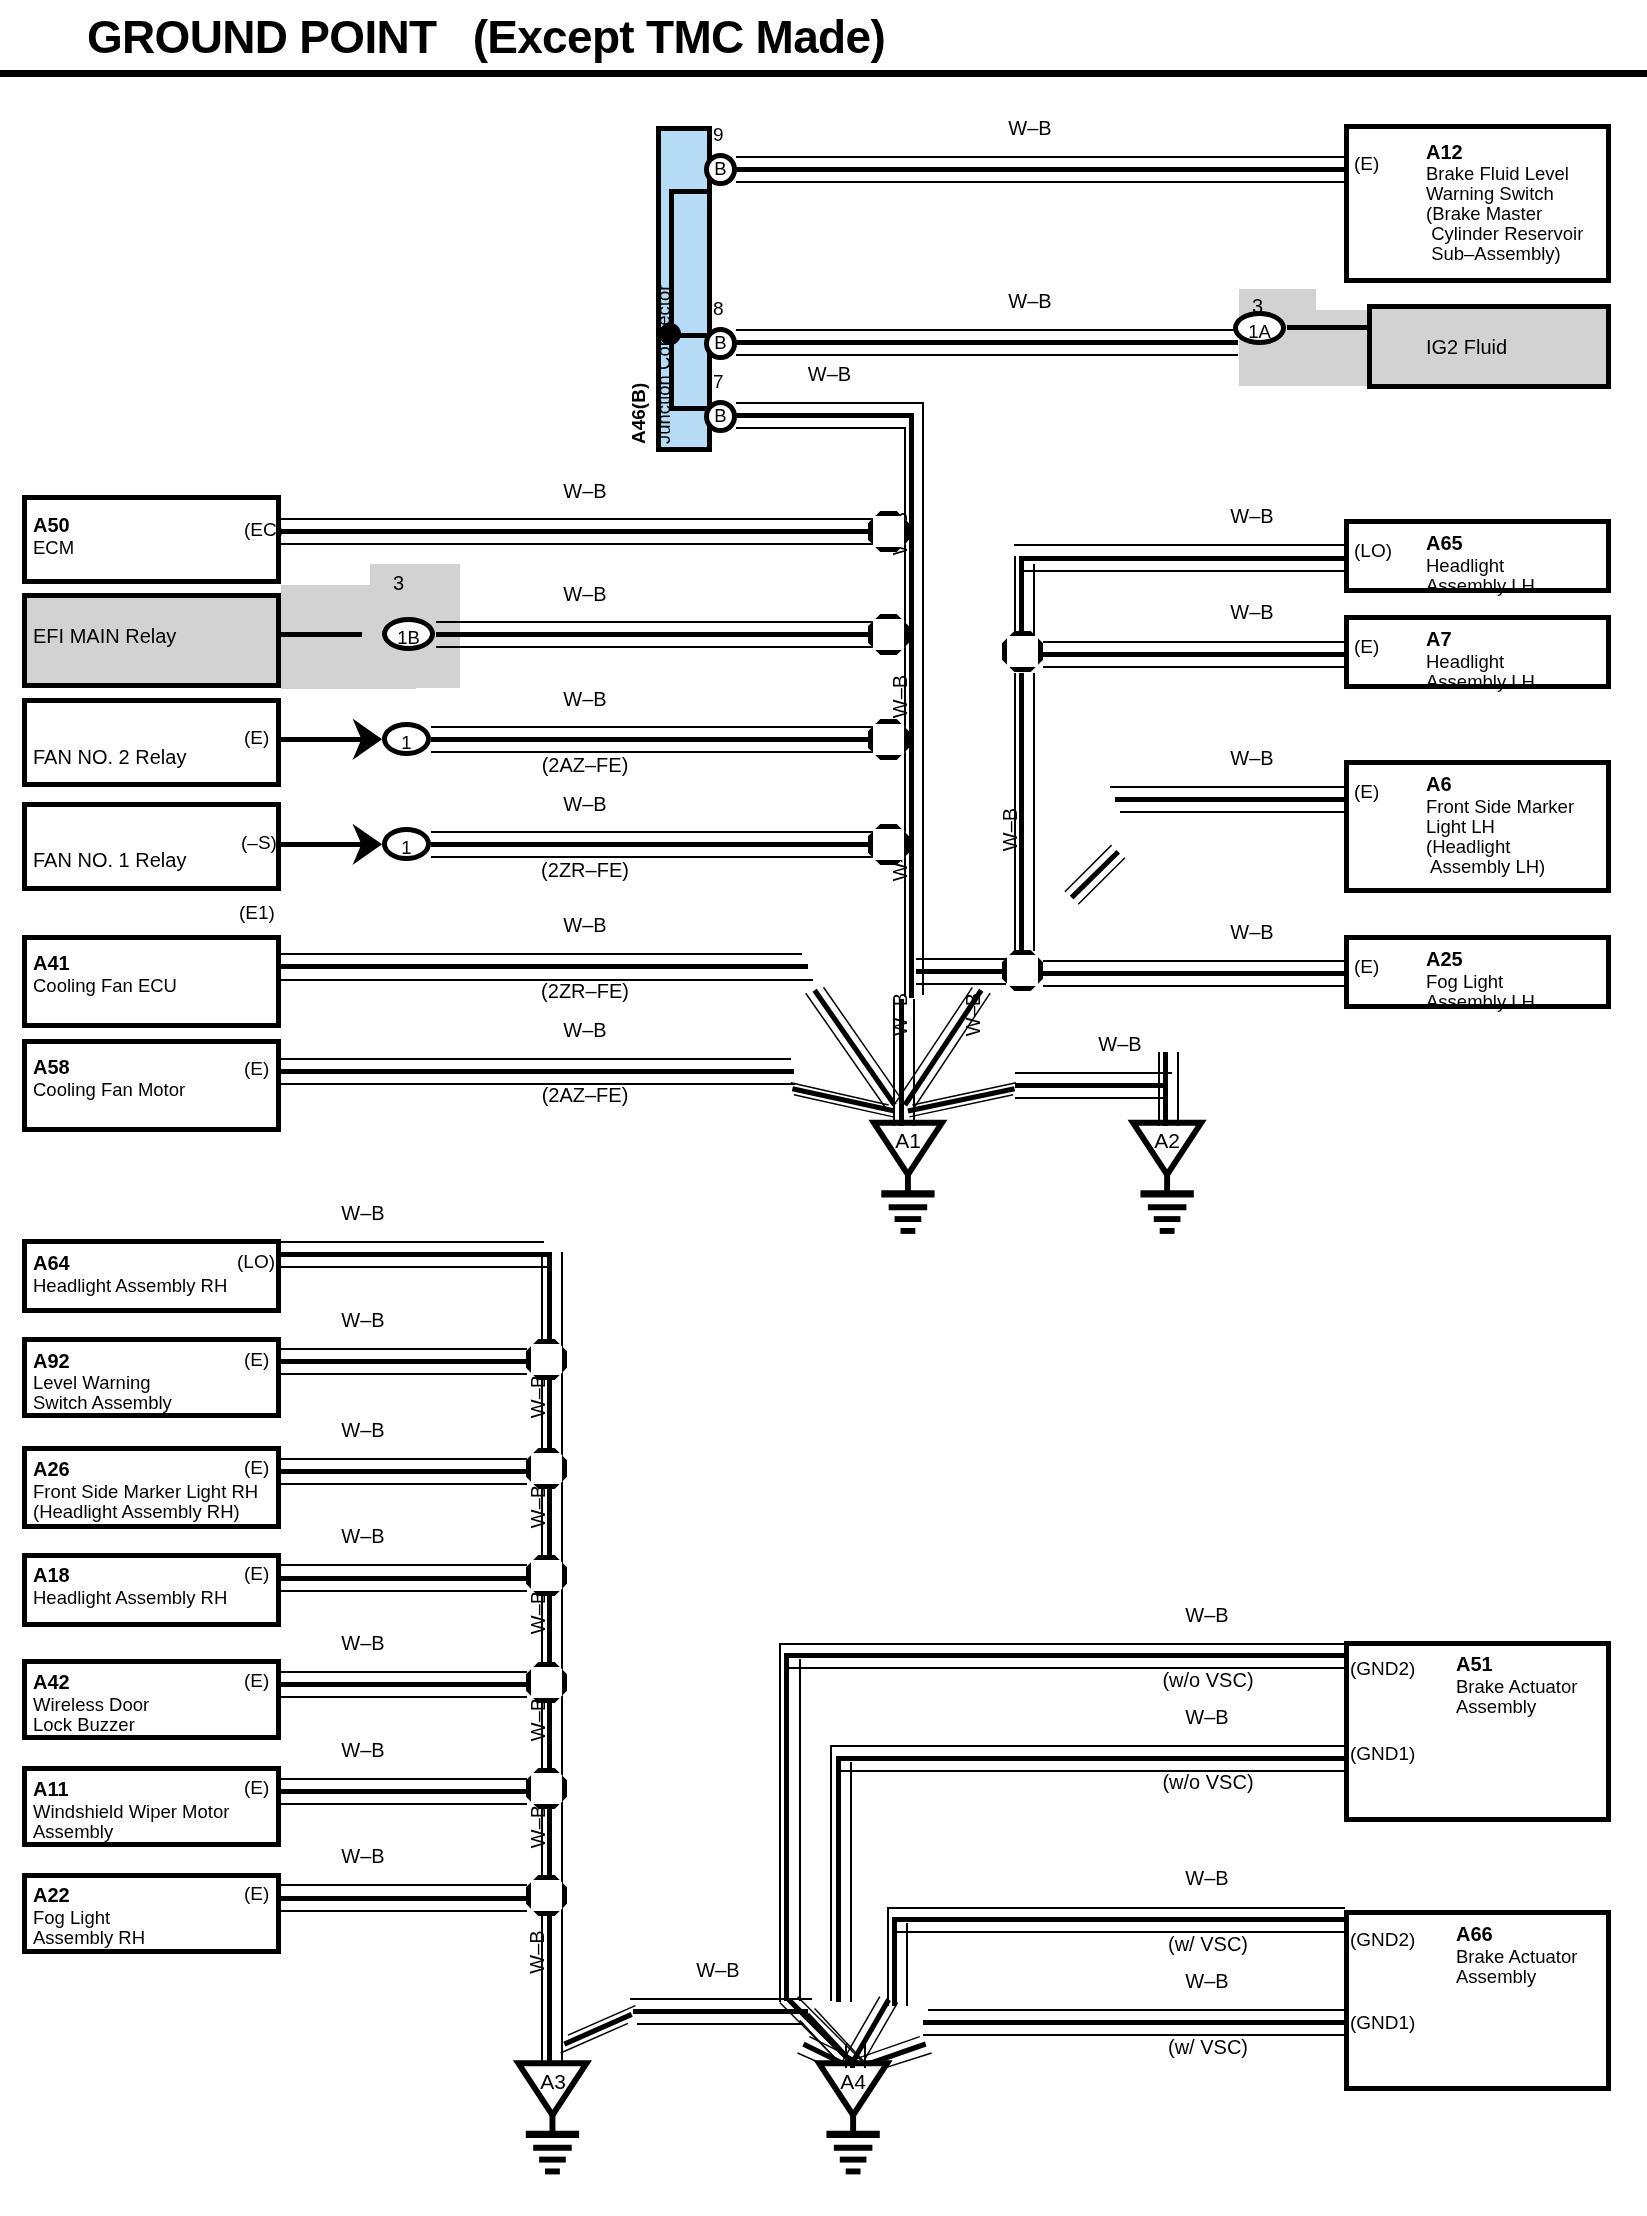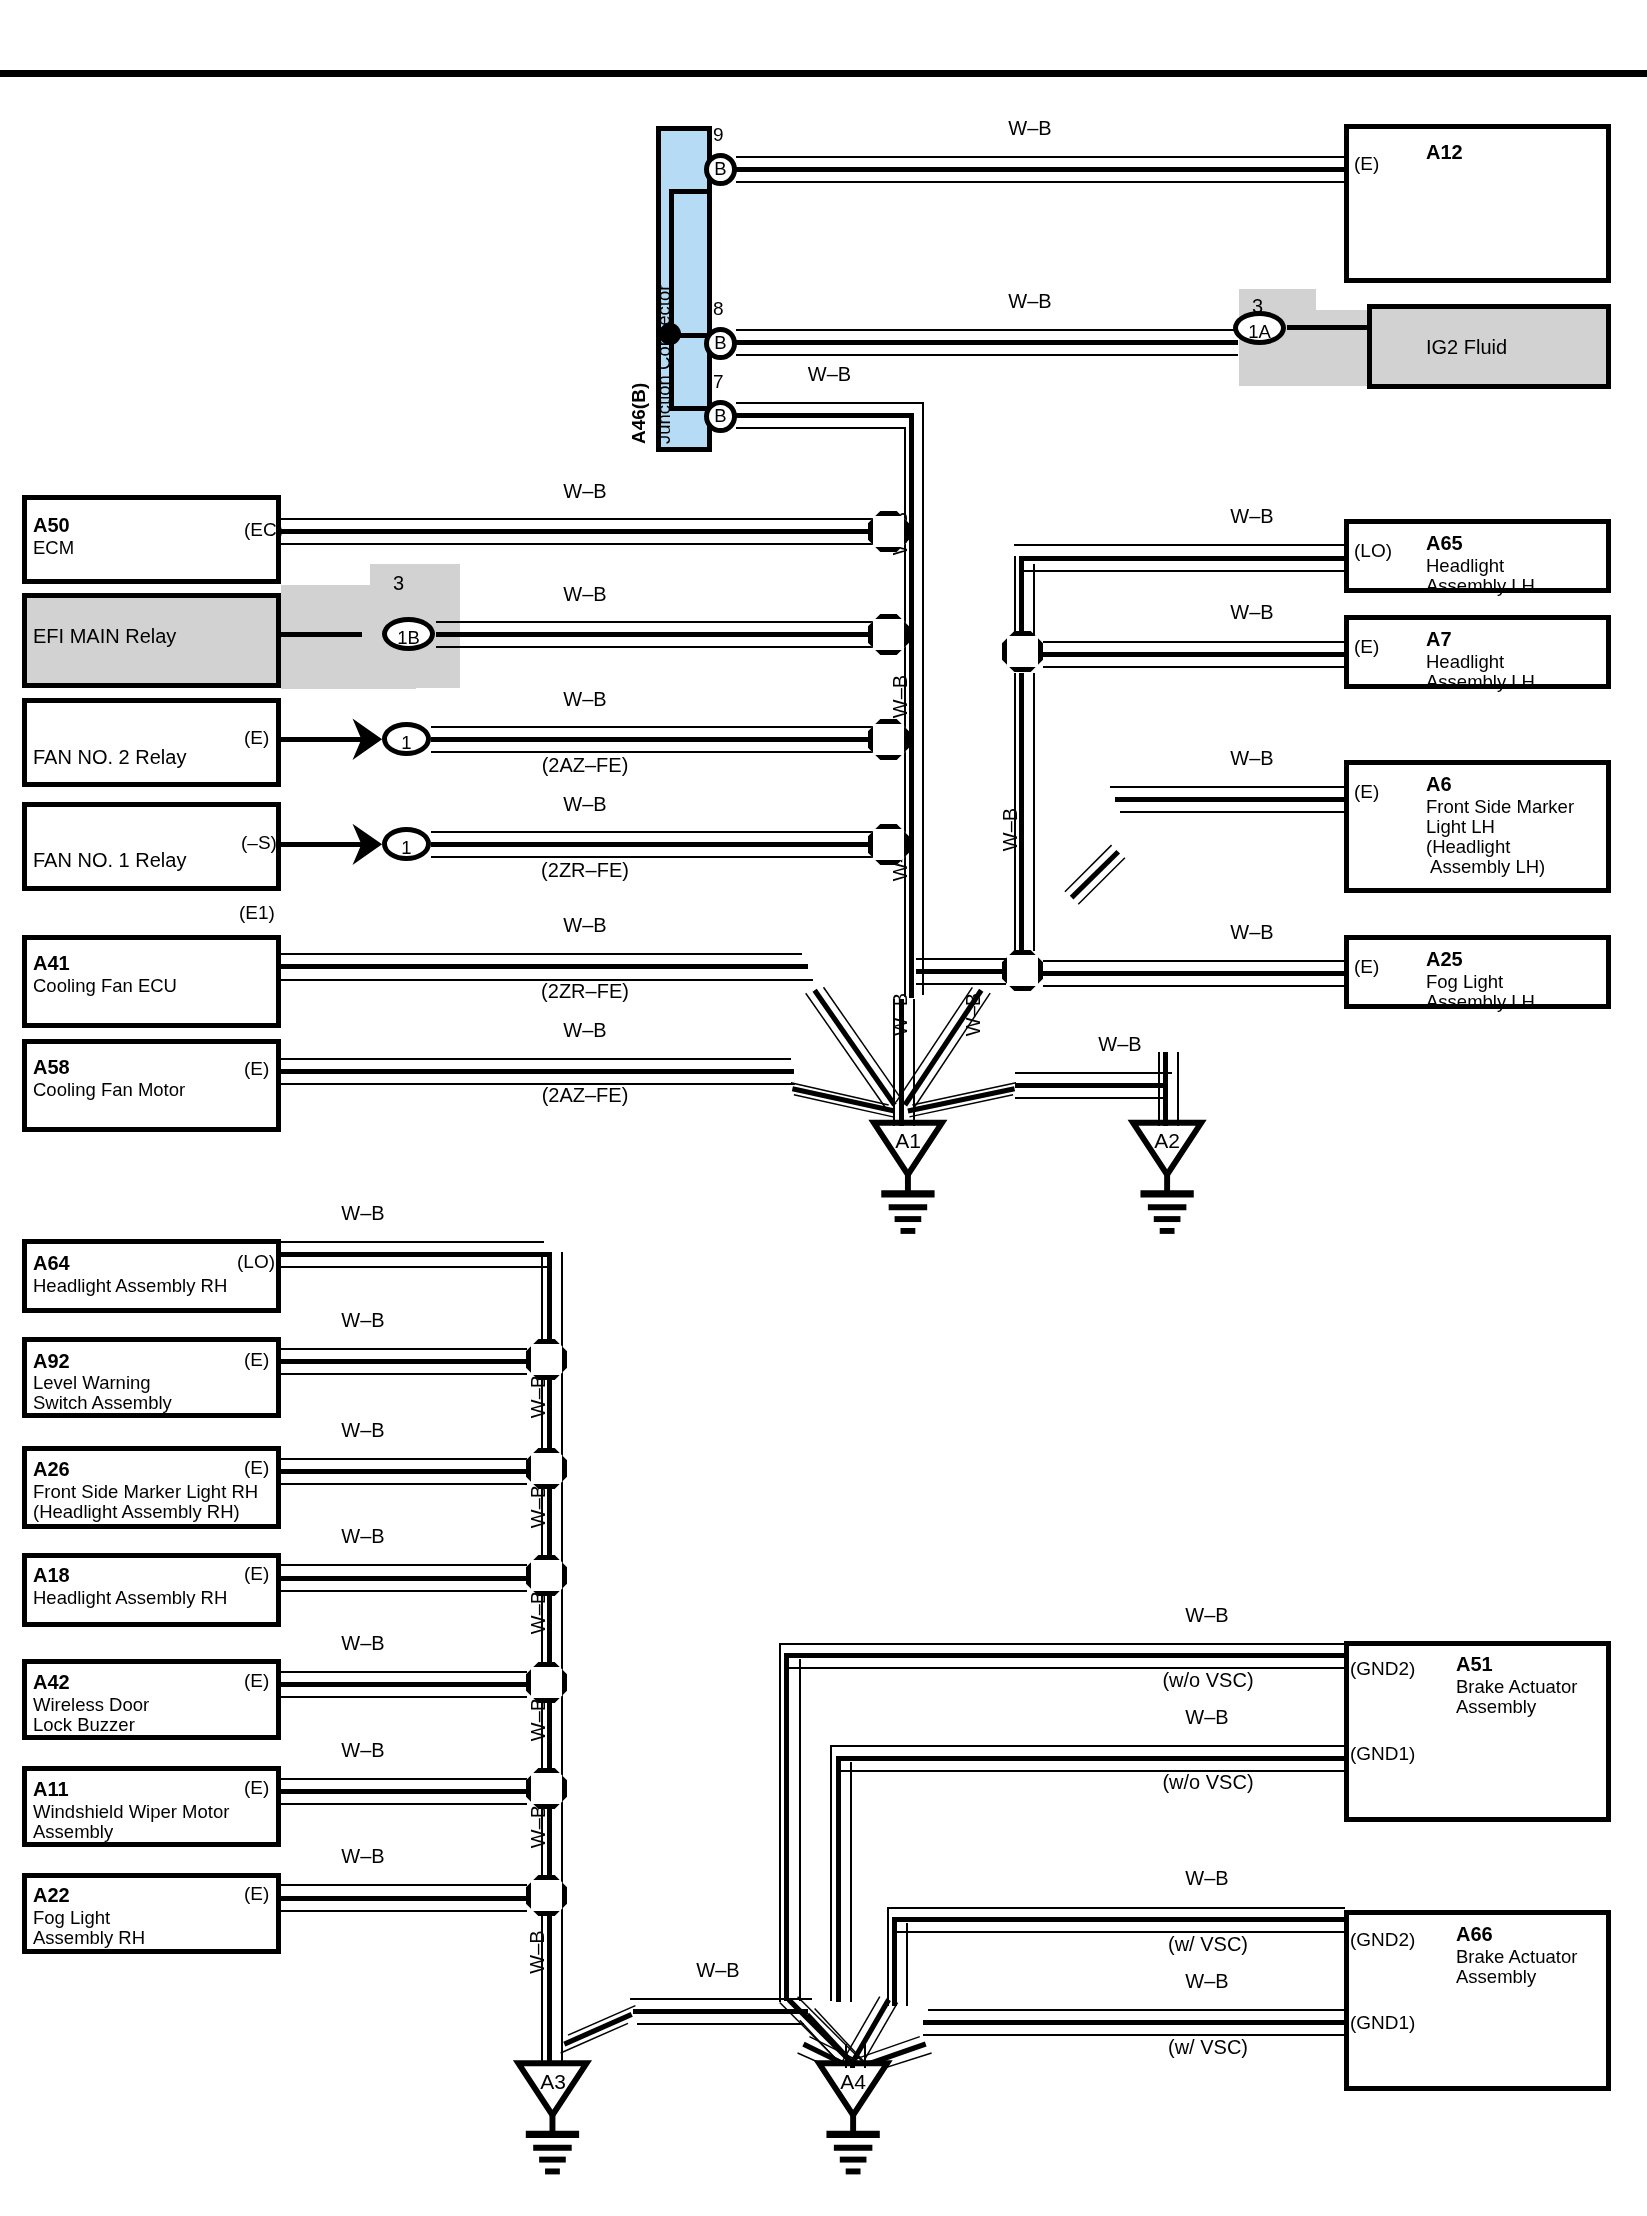--- a/index.html
+++ b/index.html
@@ -54,20 +54,24 @@
   .ovalc{position:absolute;box-sizing:border-box;border:5.2px solid #000;border-radius:50%;background:#fff;
          font-size:18.5px;line-height:19px;text-align:center;color:#000;}
   .shade{position:absolute;background:#d2d2d2;}
   .num3{position:absolute;font-size:20px;color:#000;}
 </style>
 </head>
 <body>
 
 <div id="page">
 
+  <div class="title">
+    <span>GROUND POINT</span>
+    &nbsp;&nbsp;<span class="sub">(Except TMC Made)</span>
+  </div>
   <div class="rule"></div>
 
   <svg class="ov" viewBox="0 0 2224 2992">
     <g fill="none" stroke="#000">
 
       <path d="M1100 1337 L1208 1492" stroke-width="7"></path>
       <path d="M1088 1341 L1196 1496" stroke-width="2"></path>
       <path d="M1112 1333 L1220 1488" stroke-width="2"></path>
 
       <path d="M1070 1470 L1208 1500" stroke-width="7"></path>
@@ -179,20 +183,25 @@
   <div class="pinnum" style="left:713px;top:371px;">7</div>
 
   <div class="w wh" style="left:736px;top:167px;width:610px;"></div>
   <div class="th" style="left:736px;top:156px;width:610px;"></div>
   <div class="th" style="left:736px;top:181px;width:610px;"></div>
   <div class="wlab" style="left:956px;top:117px;width:148px;">W–B</div>
 
   <div class="box" style="left:1344px;top:124px;width:267px;height:159px;"></div>
   <div class="pin" style="left:1354px;top:154px;">(E)</div>
   <div class="bx-code" style="left:1426px;top:141px;">A12</div>
+  <div class="bx-desc" style="left:1426px;top:164px;">Brake Fluid Level
+Warning Switch
+(Brake Master
+ Cylinder Reservoir
+ Sub–Assembly)</div>
 
   <div class="shade" style="left:1239px;top:289px;width:77px;height:96px;"></div>
   <div class="shade" style="left:1239px;top:310px;width:148px;height:76px;"></div>
   <div class="num3" style="left:1252px;top:295px;">3</div>
   <div class="ovalc" style="left:1233px;top:311px;width:53px;height:34px;padding-top:6px;"><span>1A</span></div>
 
   <div class="w wh" style="left:736px;top:340px;width:502px;"></div>
   <div class="th" style="left:736px;top:329px;width:502px;"></div>
   <div class="th" style="left:736px;top:354px;width:502px;"></div>
   <div class="wlab" style="left:956px;top:290px;width:148px;">W–B</div>

